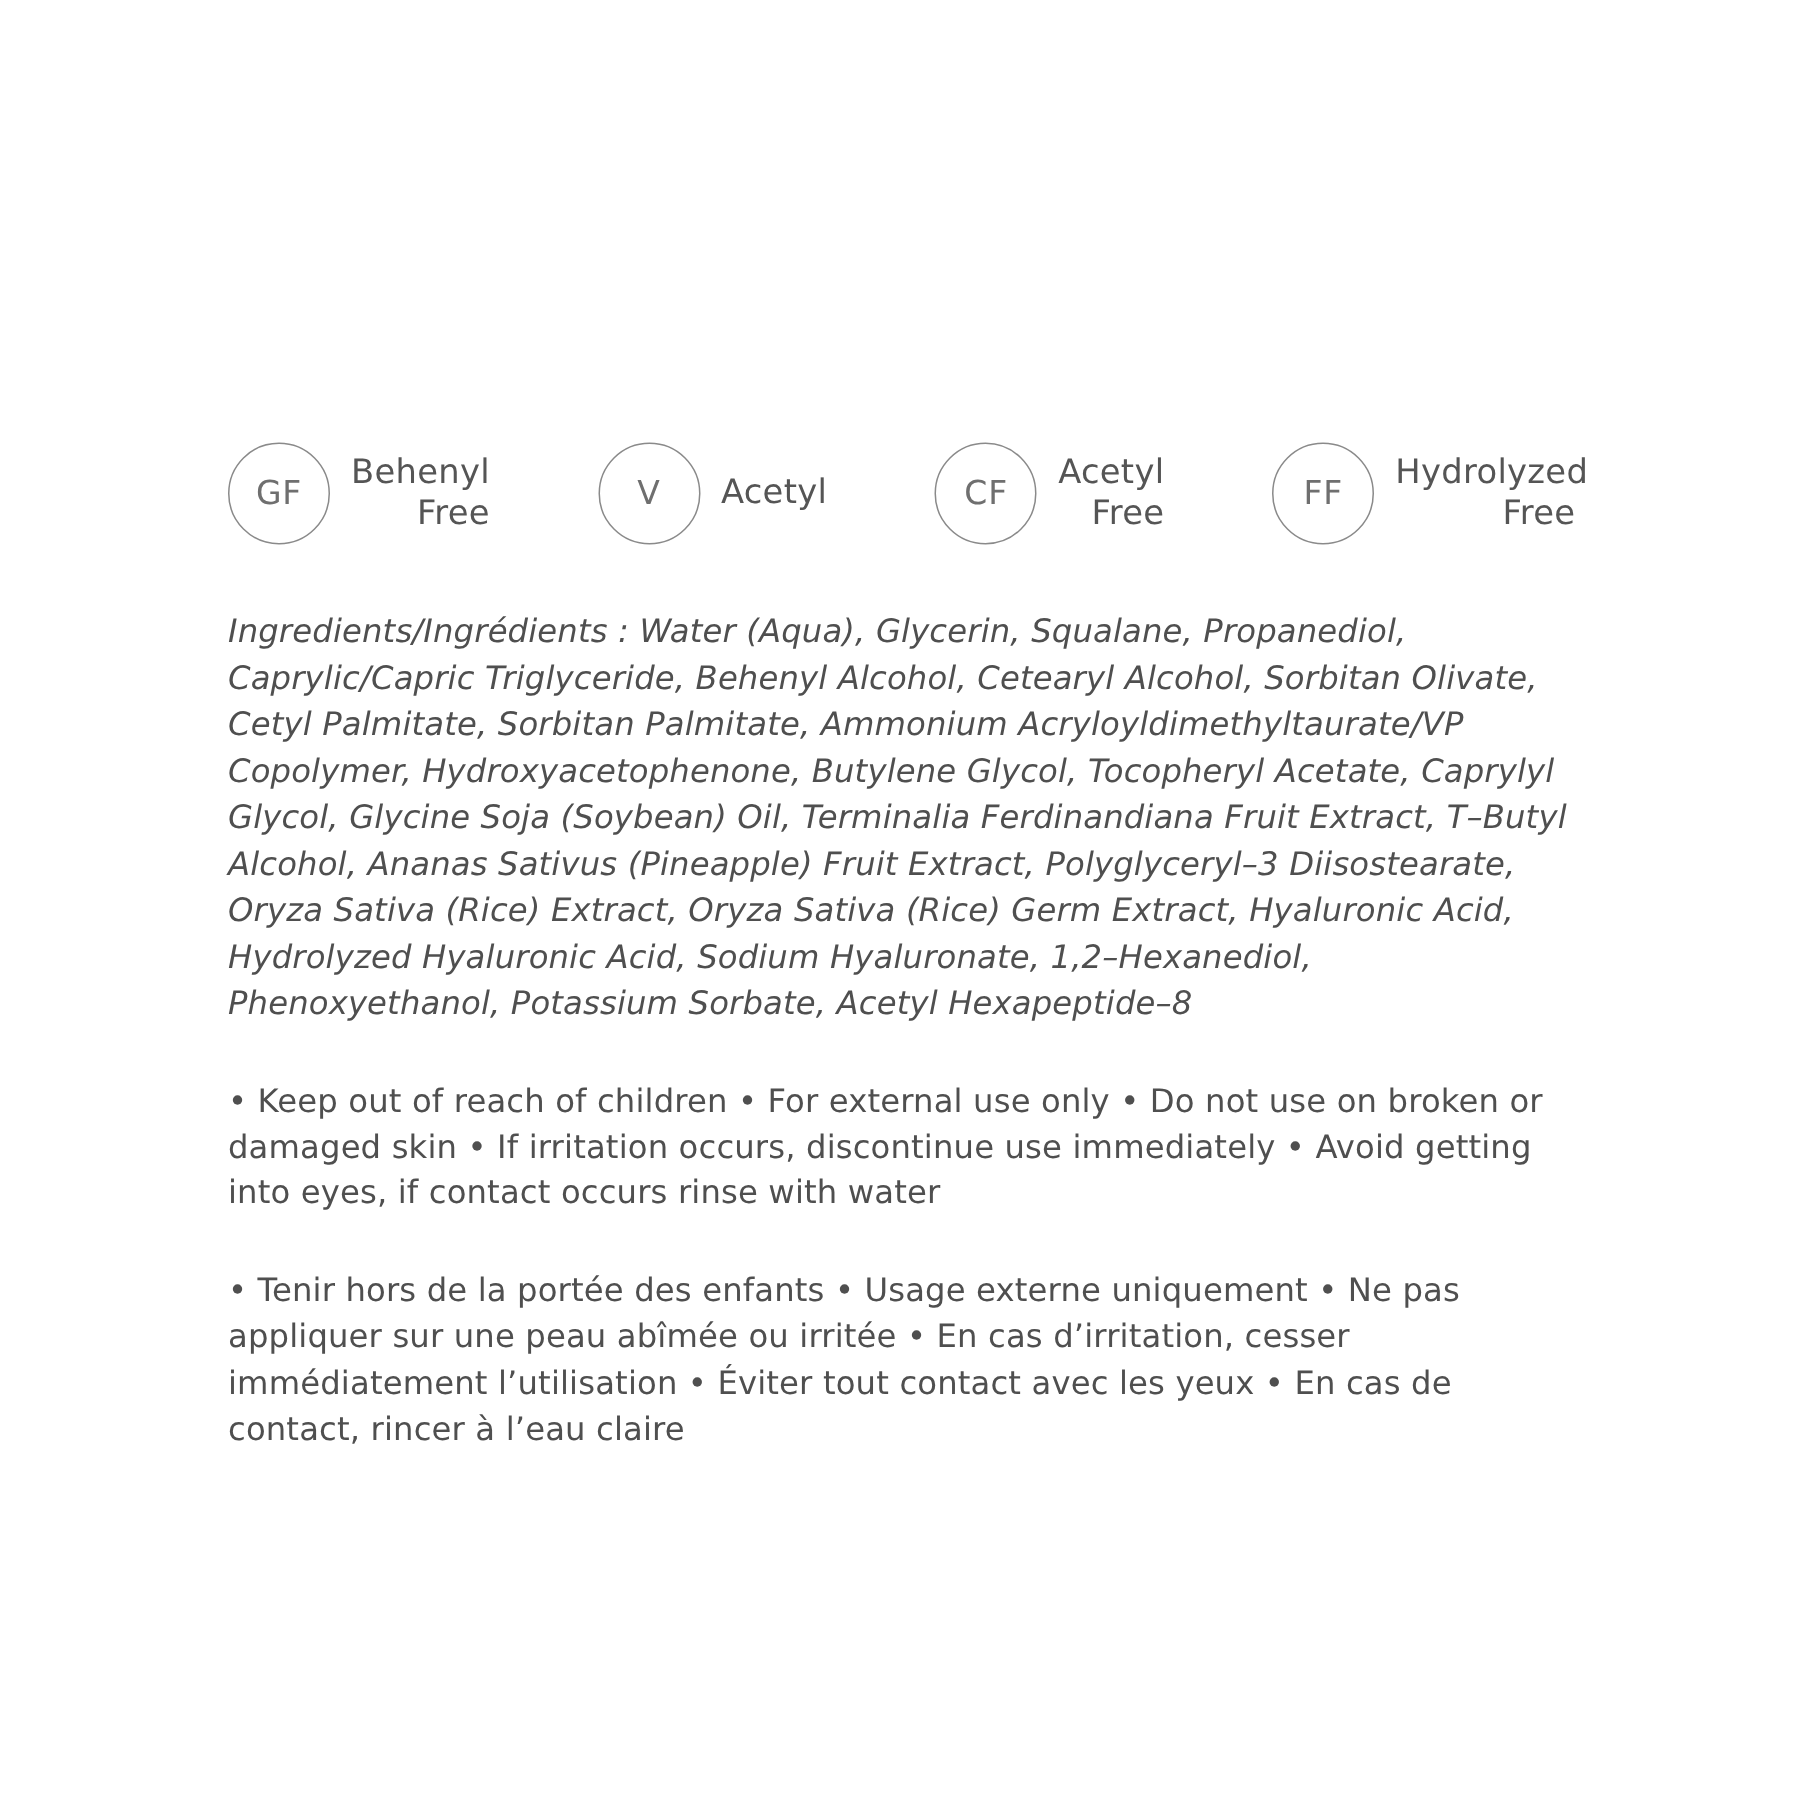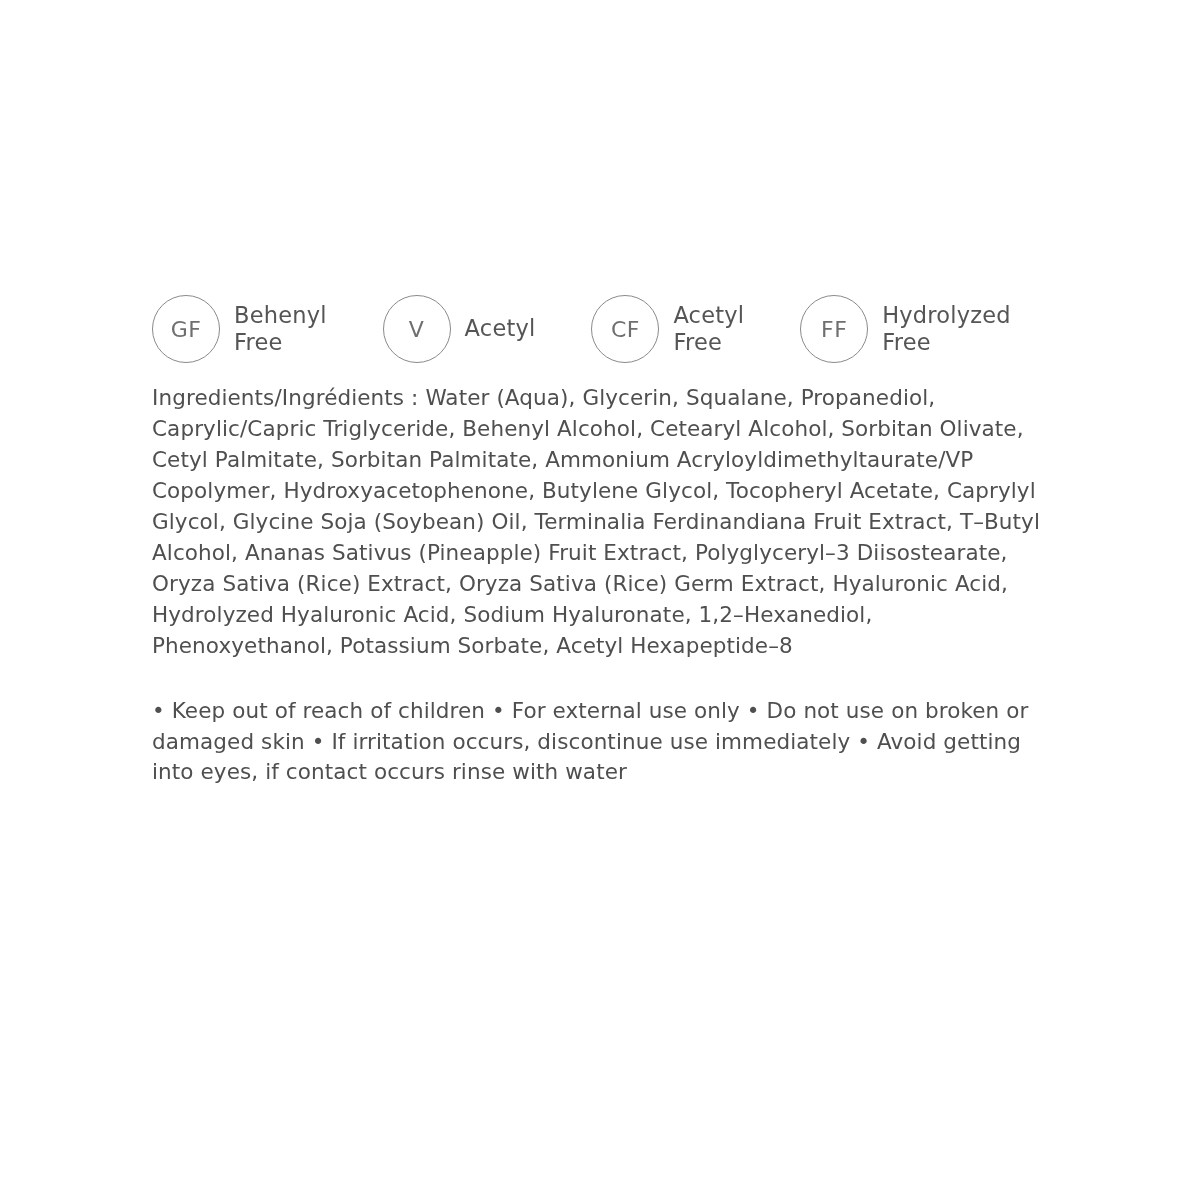--- a/index.html
+++ b/index.html
@@ -26,22 +26,23 @@
     position: absolute;
     left: 152px;
     top: 295px;
     width: 900px;
   }
 
   
   .badges {
     display: flex;
     align-items: center;
-    gap: 0px;
-    margin-bottom: 20px;
+    gap: 16px;
+    margin-bottom: 44px;
+    text-align: right;
   }
   .badge {
     display: flex;
     align-items: center;
     gap: 14px;
   }
   .badge + .badge {
     margin-left: 56px;
   }
   .badge-circle {
@@ -76,20 +77,21 @@
   .para {
     font-size: 21.5px;
     line-height: 1.44;
     color: #4f4f4f;
     letter-spacing: 0.1px;
     margin: 0;
   }
   .para.ingredients {
     margin-top: 8px;
     width: 895px;
+    font-style: italic;
   }
   .para.warnings-en {
     margin-top: 34px;
     width: 895px;
   }
   .para.warnings-fr {
     margin-top: 34px;
     width: 860px;
   }
 </style>
@@ -139,15 +141,16 @@
           <div>Free</div>
         </div>
       </div>
 
     </div>
 
     <p class="para ingredients">Ingredients/Ingrédients : Water (Aqua), Glycerin, Squalane, Propanediol, Caprylic/Capric Triglyceride, Behenyl Alcohol, Cetearyl Alcohol, Sorbitan Olivate, Cetyl Palmitate, Sorbitan Palmitate, Ammonium Acryloyldimethyltaurate/VP Copolymer, Hydroxyacetophenone, Butylene Glycol, Tocopheryl Acetate, Caprylyl Glycol, Glycine Soja (Soybean) Oil, Terminalia Ferdinandiana Fruit Extract, T–Butyl Alcohol, Ananas Sativus (Pineapple) Fruit Extract, Polyglyceryl–3 Diisostearate, Oryza Sativa (Rice) Extract, Oryza Sativa (Rice) Germ Extract, Hyaluronic Acid, Hydrolyzed Hyaluronic Acid, Sodium Hyaluronate, 1,2–Hexanediol, Phenoxyethanol, Potassium Sorbate, Acetyl Hexapeptide–8</p>
 
     <p class="para warnings-en">• Keep out of reach of children • For external use only • Do not use on broken or damaged skin • If irritation occurs, discontinue use immediately • Avoid getting into eyes, if contact occurs rinse with water</p>
 
+    <p class="para warnings-fr">• Tenir hors de la portée des enfants • Usage externe uniquement • Ne pas appliquer sur une peau abîmée ou irritée • En cas d’irritation, cesser immédiatement l’utilisation • Éviter tout contact avec les yeux • En cas de contact, rincer à l’eau claire</p>
 
   </div>
 </div>
 
 </body></html>

